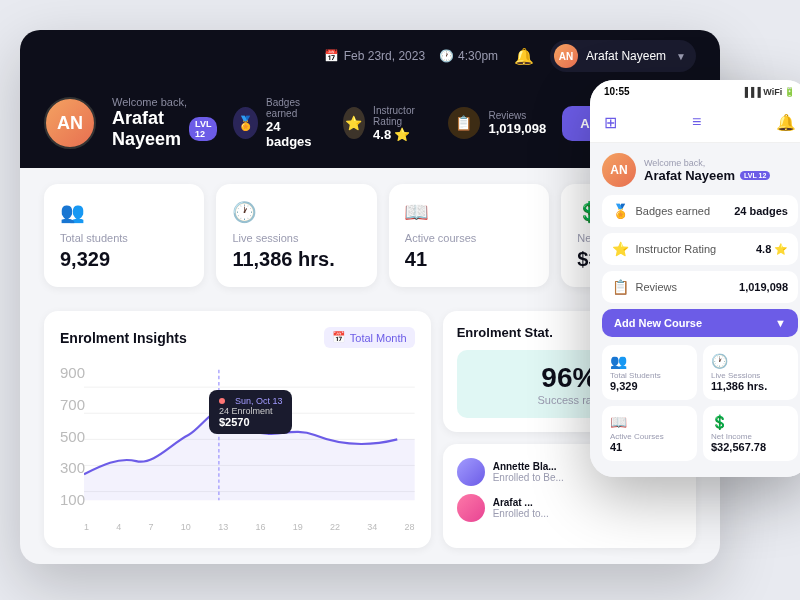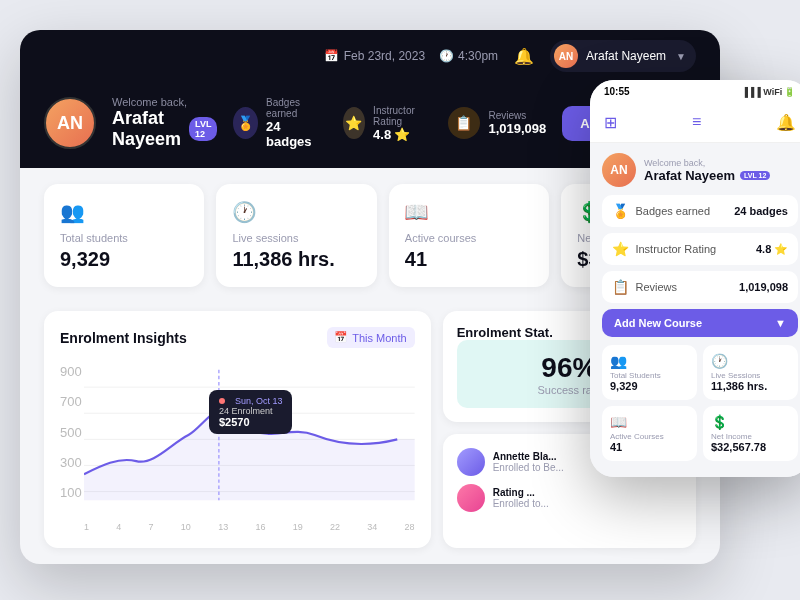--- a/index.html
+++ b/index.html
@@ -206,21 +206,21 @@
       display: flex;
       flex-direction: column;
       gap: 12px;
     }
     .enroll-stat-card {
       background: #fff;
       border-radius: 14px;
       padding: 14px;
       box-shadow: 0 2px 8px rgba(0,0,0,0.06);
     }
-    .enroll-stat-title { font-size: 13px; font-weight: 700; color: #0d0e1a; }
+    .enroll-stat-title { font-size: 13px; font-weight: 700; color: #0d0e1a; margin-bottom: 10px; }
     .success-rate-box {
       background: #e0f7f4;
       border-radius: 10px;
       padding: 12px;
       display: flex;
       flex-direction: column;
       align-items: center;
     }
     .success-rate-num { font-size: 28px; font-weight: 800; color: #0d0e1a; }
     .success-rate-label { font-size: 11px; color: #9a9bb0; }
@@ -330,25 +330,25 @@
       border-radius: 10px;
       padding: 8px;
     }
     .mobile-card-icon { font-size: 14px; color: #6c5ce7; margin-bottom: 2px; }
     .mobile-card-label { font-size: 8px; color: #9a9bb0; }
     .mobile-card-val { font-size: 11px; font-weight: 700; color: #0d0e1a; }
 
     
     .y-labels {
       position: absolute;
-      left: 0; top: 0; bottom: 16px;
+      left: 0; top: 0; bottom: 8px;
       display: flex;
       flex-direction: column;
       justify-content: space-between;
-      font-size: 13px;
+      font-size: 15px;
       color: #bbb;
       padding: 4px 0;
       width: 24px;
     }
     .x-labels {
       display: flex;
       justify-content: space-between;
       font-size: 9px;
       color: #bbb;
       padding: 2px 0 0 24px;
@@ -438,21 +438,21 @@
     </div>
   </div>
 
   <div class="bottom-section">
 
     <div class="chart-section">
       <div class="chart-header">
         <span class="chart-title">Enrolment Insights</span>
         <div class="chart-filter">
           <span>📅</span>
-          <span>This Month</span>
+          <span>Total Month</span>
         </div>
       </div>
       <div class="chart-area">
         <div class="y-labels">
           <span>900</span>
           <span>700</span>
           <span>500</span>
           <span>300</span>
           <span>100</span>
         </div>
@@ -508,21 +508,21 @@
         <div class="recent-item">
           <div class="recent-avatar" style="background:linear-gradient(135deg,#a29bfe,#6c5ce7);"></div>
           <div class="recent-info">
             <div class="recent-name">Annette Bla...</div>
             <div class="recent-sub">Enrolled to Be...</div>
           </div>
         </div>
         <div class="recent-item">
           <div class="recent-avatar" style="background:linear-gradient(135deg,#fd79a8,#e84393);"></div>
           <div class="recent-info">
-            <div class="recent-name">Rating ...</div>
+            <div class="recent-name">Arafat ...</div>
             <div class="recent-sub">Enrolled to...</div>
           </div>
         </div>
       </div>
     </div>
 
   </div>
 </div>
 
 <div class="mobile-overlay">

